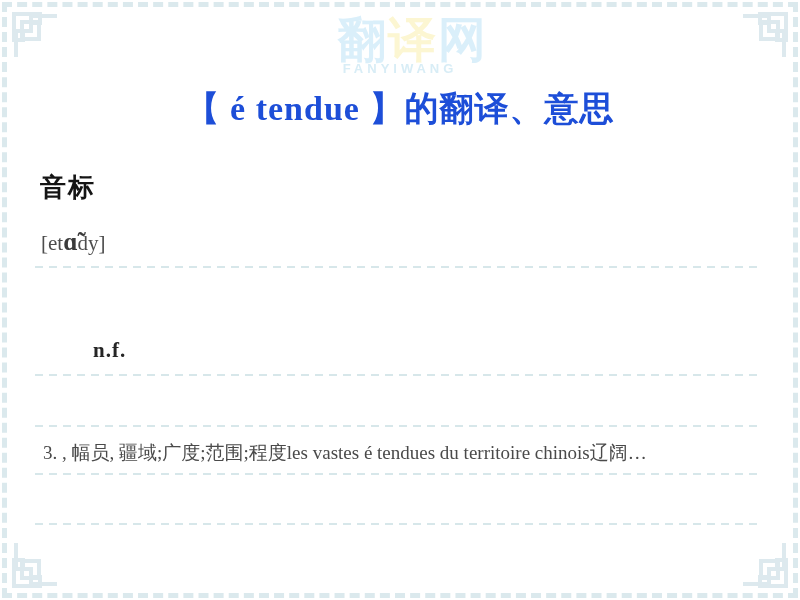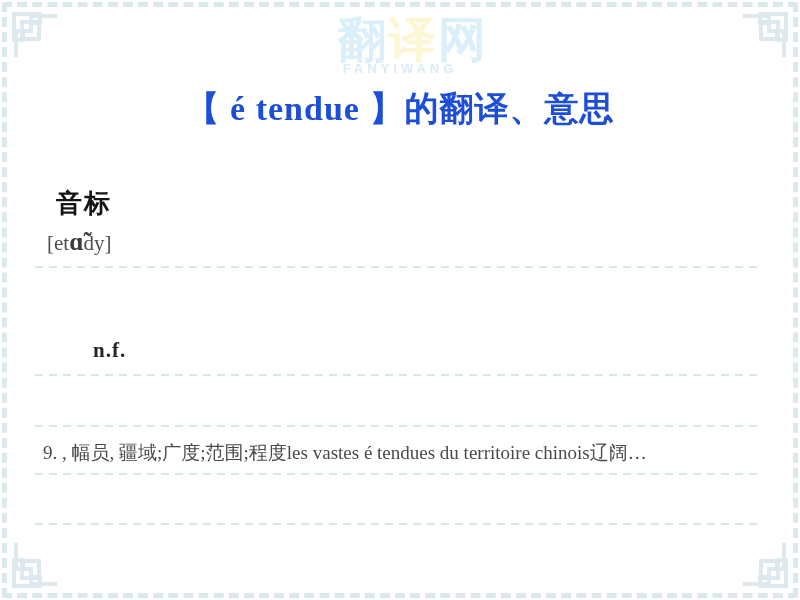--- a/index.html
+++ b/index.html
@@ -38,28 +38,28 @@
     font-size: 13px; font-weight: bold; letter-spacing: 4px; color: #d8edf6;
   }
 
   .title {
     position: absolute; left: 0; right: 0; top: 86px; margin: 0;
     text-align: center;
     font-size: 34px; font-weight: bold; color: #1d4ed8; letter-spacing: 1px;
   }
 
   .heading {
-    position: absolute; left: 40px; margin: 16px;
+    position: absolute; left: 40px; margin: 0;
     font-size: 26px; font-weight: bold; color: #141414; letter-spacing: 2px;
   }
   .h-phonetic { top: 170px; }
   .h-meaning  { top: 282px; }
 
   .phonetic {
-    position: absolute; left: 47px; top: 228px;
+    position: absolute; left: 41px; top: 228px;
     font-size: 21px; color: #4d4d4d;
   }
   .phonetic .nasal { font-size: 25px; font-weight: bold; color: #3a3a3a; }
 
   .pos {
     position: absolute; left: 45px; top: 338px;
     font-size: 21px; font-weight: bold; color: #262626; letter-spacing: 1px; margin-left: 48px;
   }
 
   .def {
@@ -143,18 +143,18 @@
 
   <div class="sep sep1"></div>
 
 
   <div class="pos">n.f.</div>
 
   <div class="sep sep2"></div>
 
   <div class="sep sep3"></div>
 
-  <div class="def def2">9. , 幅员, 疆域;广度;范围;程度les vastes  é tendues du territoire chinois辽阔…</div>
+  <div class="def def2">3. , 幅员, 疆域;广度;范围;程度les vastes  é tendues du territoire chinois辽阔…</div>
   <div class="sep sep4"></div>
 
   <div class="sep sep5"></div>
 
 </div>
 
 </body></html>

